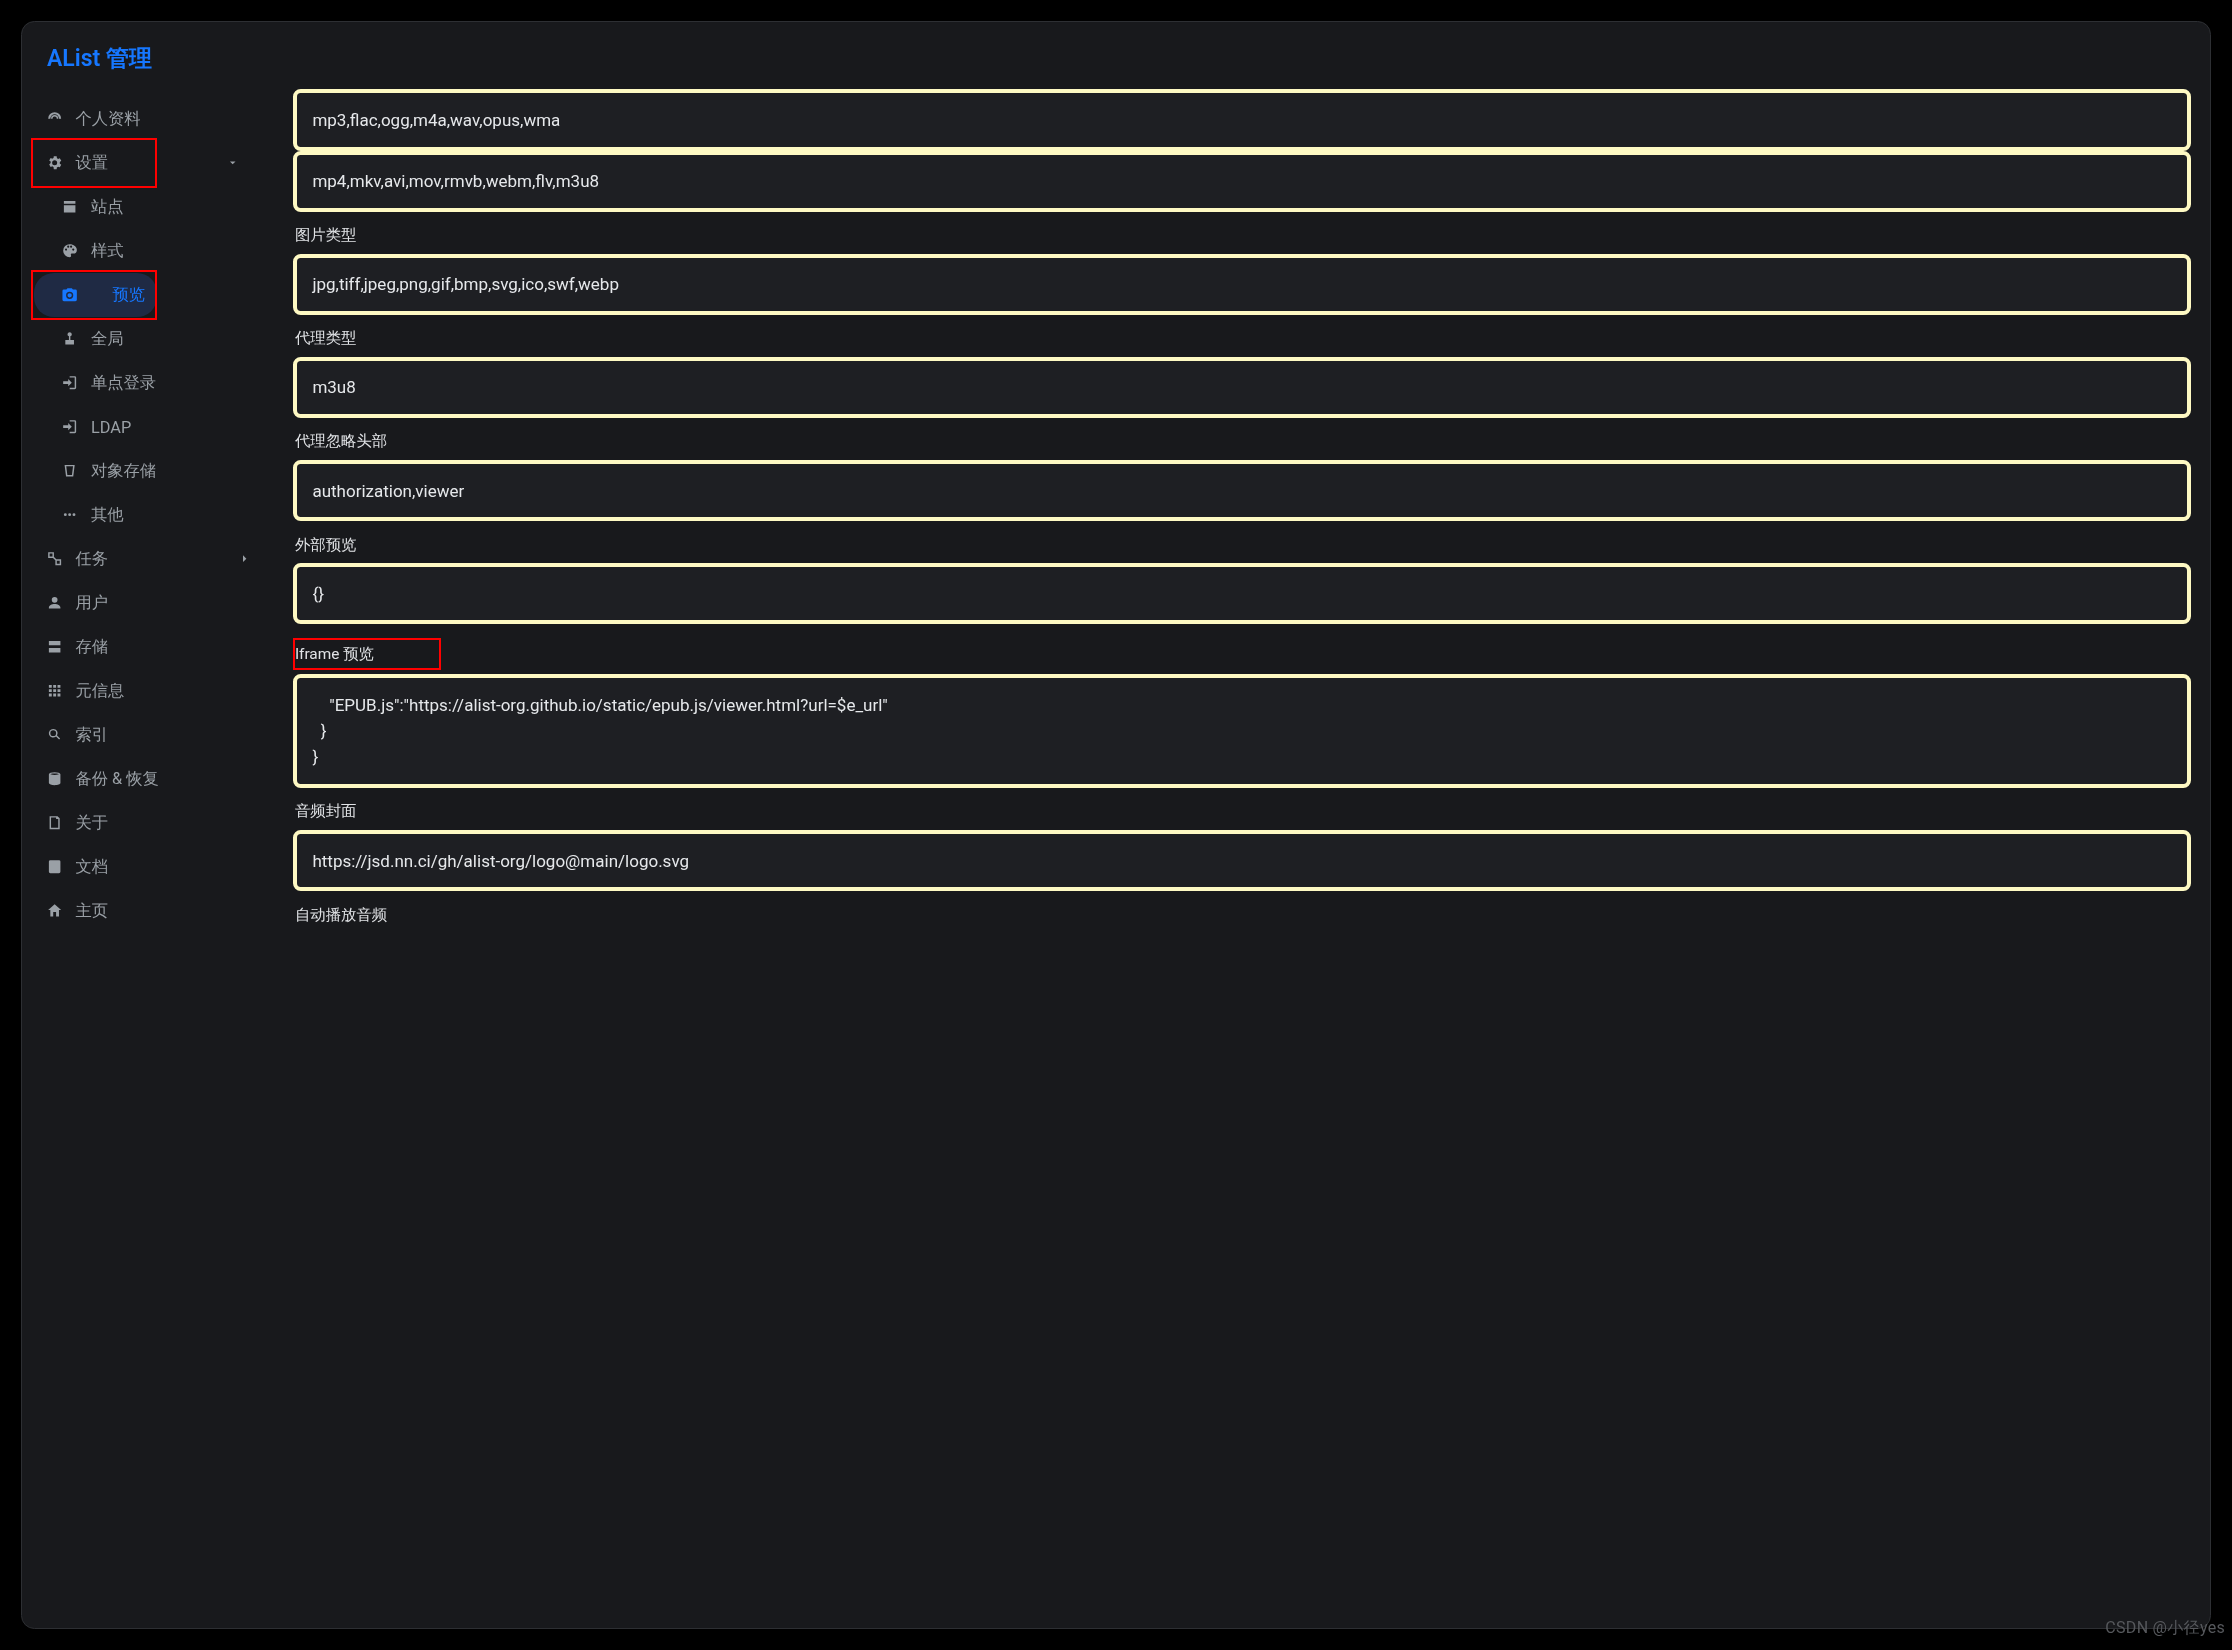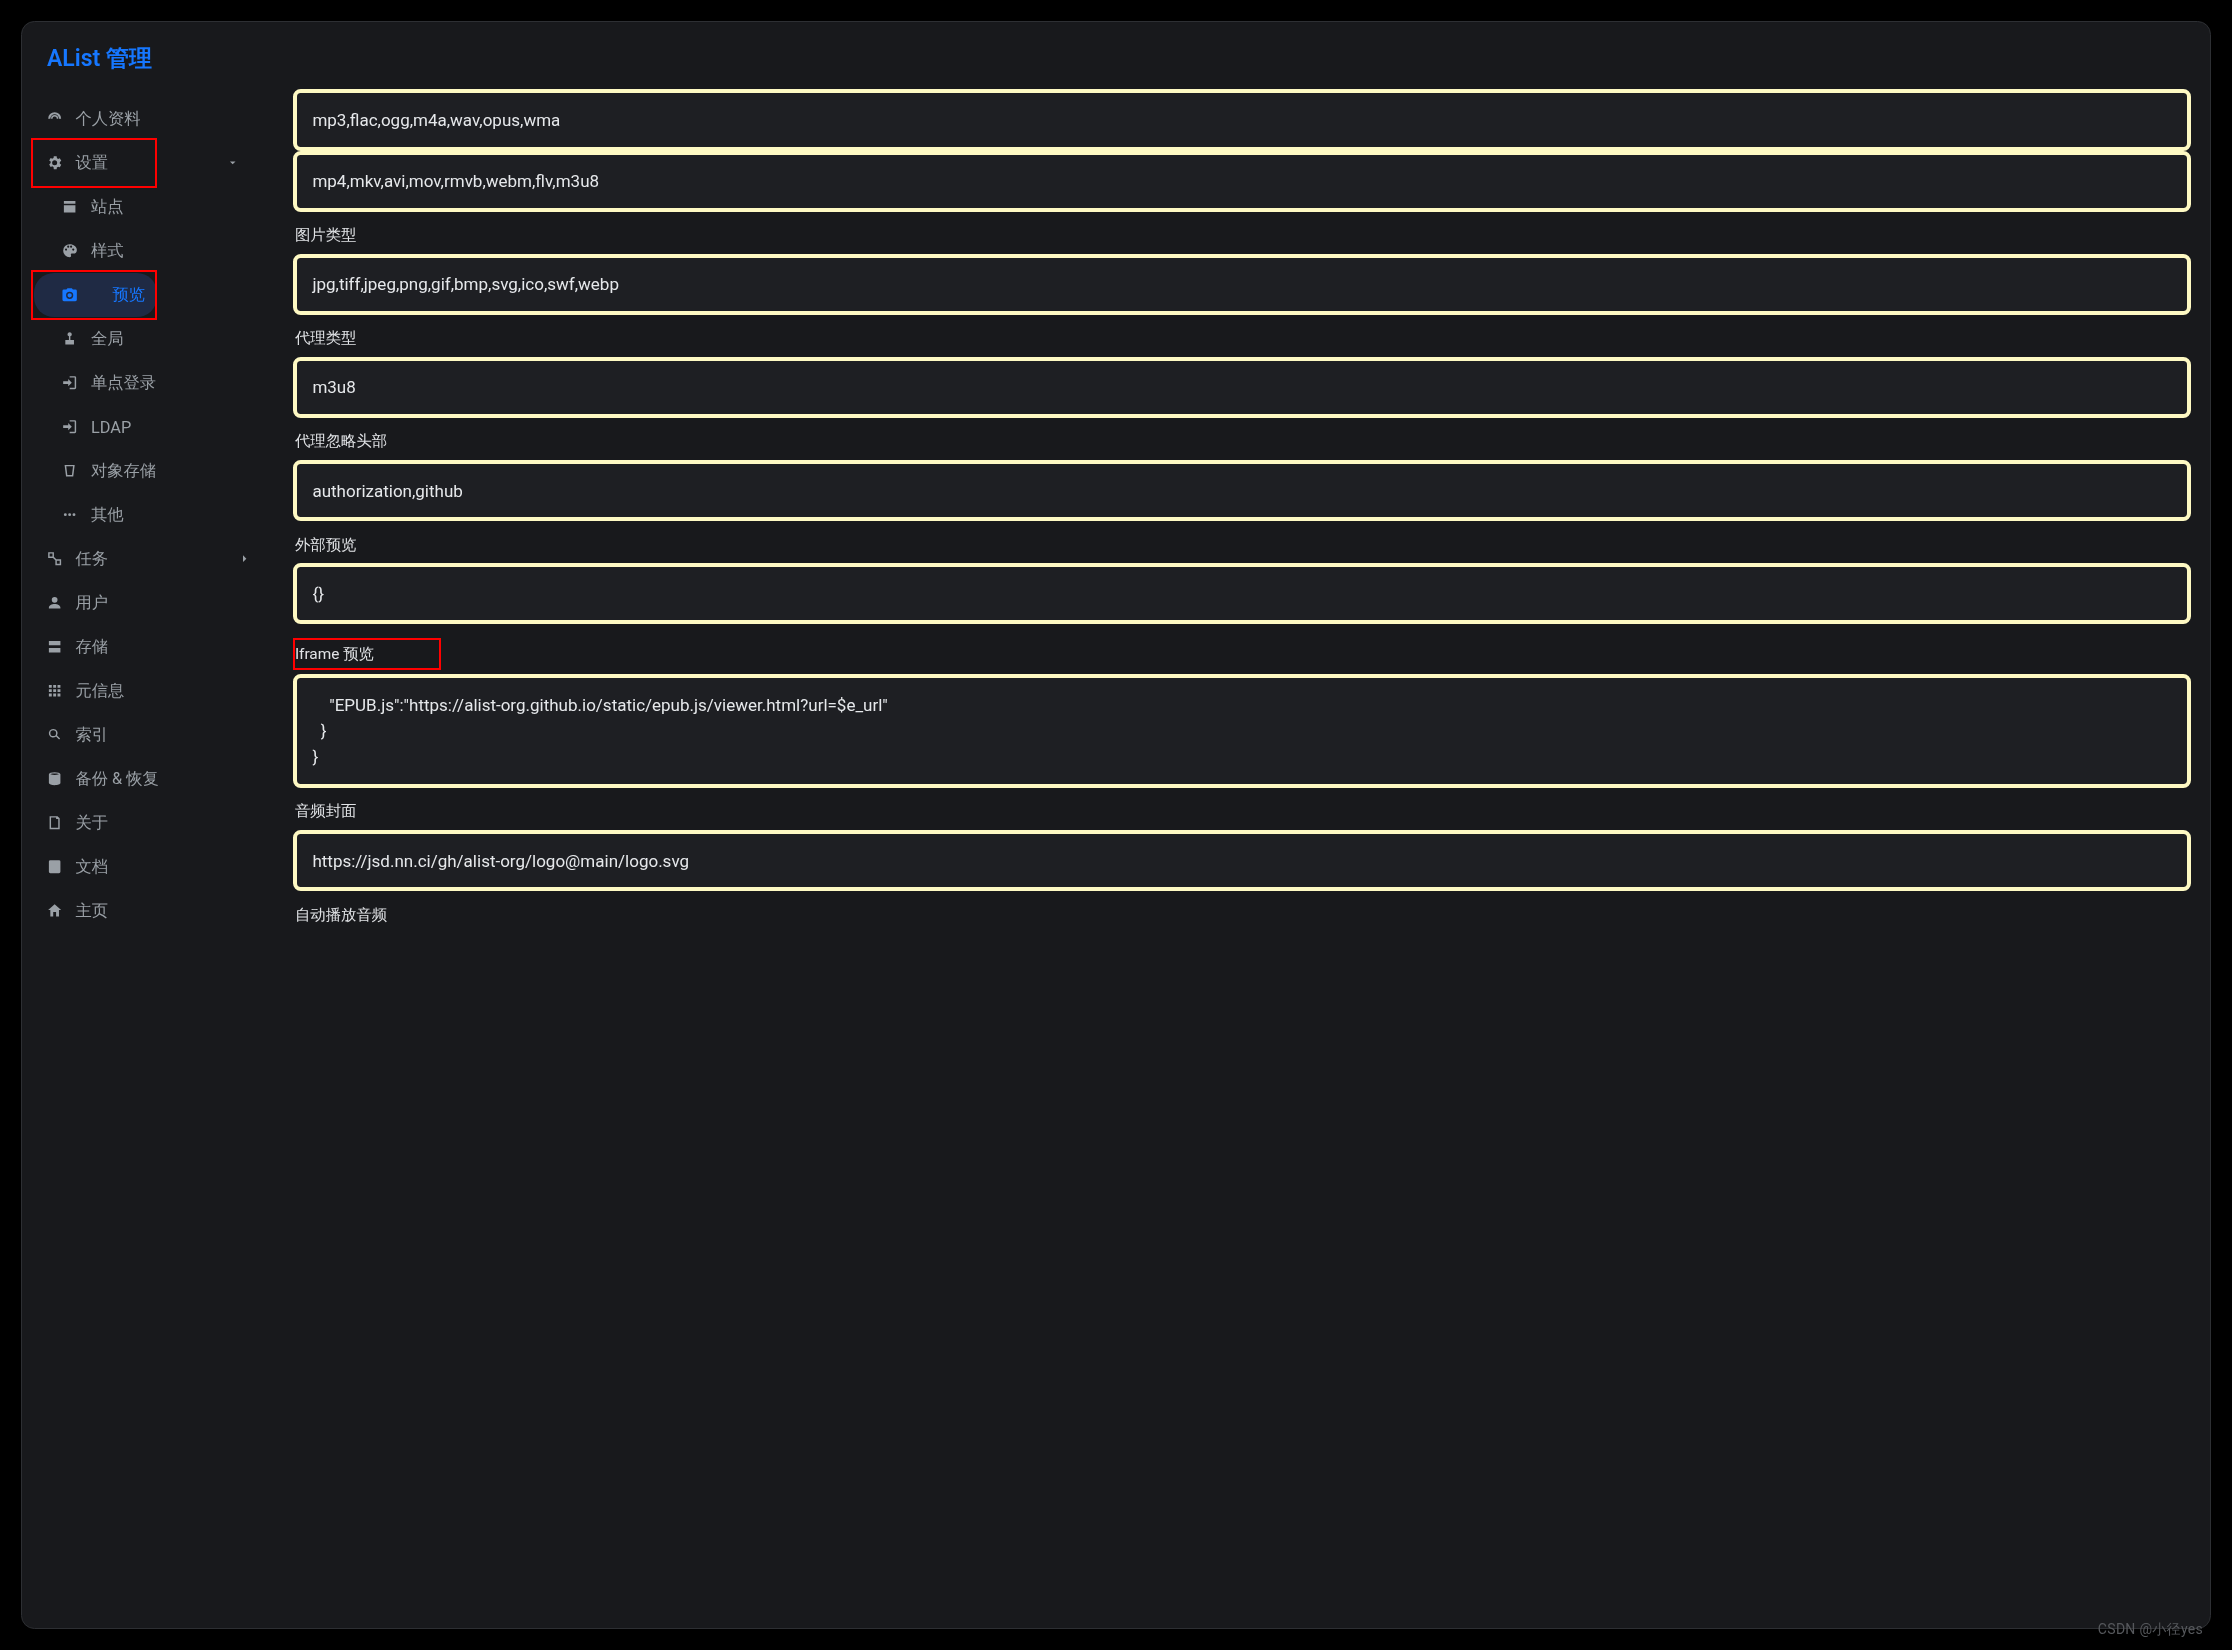--- a/index.html
+++ b/index.html
@@ -113,23 +113,23 @@
   }
   .label-red-wrap::after {
     content: "";
     position: absolute;
     inset: 0;
     border: 2.9px solid #ff0000;
     pointer-events: none;
   }
   .watermark {
     position: fixed;
-    right: 29px;
+    right: 7px;
     bottom: 11.5px;
-    font-size: 14px;
+    font-size: 16px;
     color: #56585c;
     letter-spacing: 0.3px;
     pointer-events: none;
   }
   
   .content::-webkit-scrollbar { width: 9.6px; }
   .content::-webkit-scrollbar-thumb { background:#2d2f33; border-radius:4.8px; }
   .content::-webkit-scrollbar-track { background:transparent; }
 </style>
 </head>
@@ -328,21 +328,21 @@
 
       <div class="input">mp4,mkv,avi,mov,rmvb,webm,flv,m3u8</div>
 
       <div class="field-label">图片类型</div>
       <div class="input">jpg,tiff,jpeg,png,gif,bmp,svg,ico,swf,webp</div>
 
       <div class="field-label">代理类型</div>
       <div class="input">m3u8</div>
 
       <div class="field-label">代理忽略头部</div>
-      <div class="input">authorization,github</div>
+      <div class="input">authorization,viewer</div>
 
       <div class="field-label">外部预览</div>
       <div class="input">{}</div>
 
       <div style="margin:13.4px 0 0 0;">
         <span class="label-red-wrap">
           <span class="field-label" style="margin:0;">Iframe 预览</span>
         </span>
       </div>
       <div class="input multiline" style="margin-top:3.8px;">    "EPUB.js":"https://alist-org.github.io/static/epub.js/viewer.html?url=$e_url"

